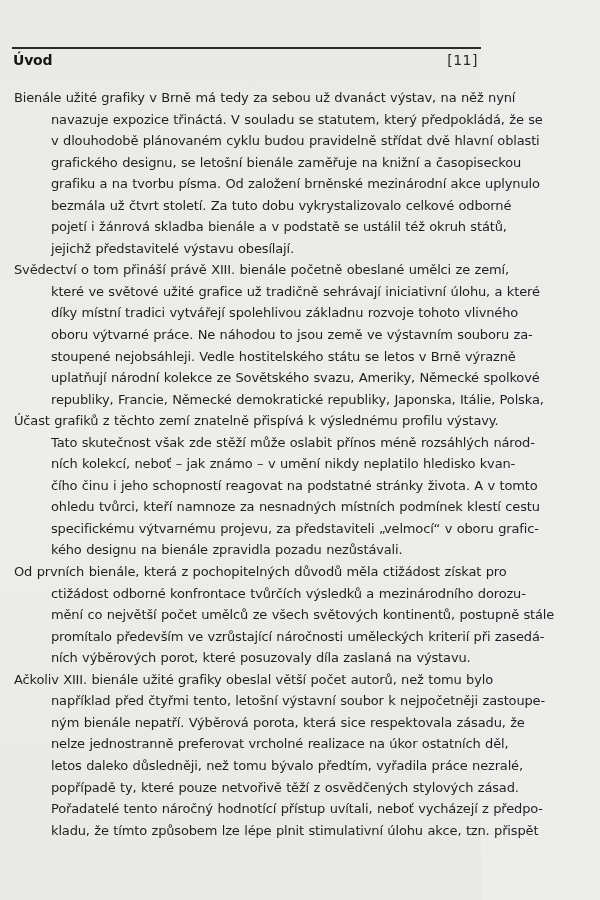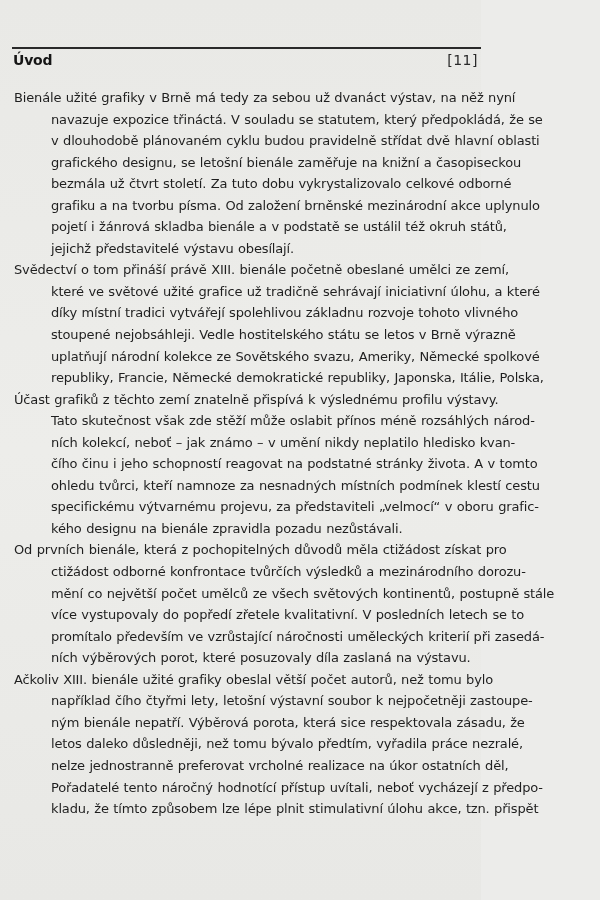--- a/index.html
+++ b/index.html
@@ -84,57 +84,58 @@
     <span class="page-number">[11]</span>
   </div>
 
   <div class="body-text">
 
     <div>
       <span class="line">Bienále užité grafiky v Brně má tedy za sebou už dvanáct výstav, na něž nyní</span>
       <span class="line indent">navazuje expozice třináctá. V souladu se statutem, který předpokládá, že se</span>
       <span class="line indent">v dlouhodobě plánovaném cyklu budou pravidelně střídat dvě hlavní oblasti</span>
       <span class="line indent">grafického designu, se letošní bienále zaměřuje na knižní a časopiseckou</span>
+      <span class="line indent">grafiku a na tvorbu písma. Od založení brněnské mezinárodní akce uplynulo</span>
       <span class="line indent">bezmála už čtvrt století. Za tuto dobu vykrystalizovalo celkové odborné</span>
-      <span class="line indent">grafiku a na tvorbu písma. Od založení brněnské mezinárodní akce uplynulo</span>
       <span class="line indent">pojetí i žánrová skladba bienále a v podstatě se ustálil též okruh států,</span>
       <span class="line indent">jejichž představitelé výstavu obesílají.</span>
     </div>
 
     <div>
       <span class="line">Svědectví o tom přináší právě XIII. bienále početně obeslané umělci ze zemí,</span>
       <span class="line indent">které ve světové užité grafice už tradičně sehrávají iniciativní úlohu, a které</span>
       <span class="line indent">díky místní tradici vytvářejí spolehlivou základnu rozvoje tohoto vlivného</span>
+      <span class="line indent">oboru výtvarné práce. Ne náhodou to jsou země ve výstavním souboru za-</span>
       <span class="line indent">stoupené nejobsáhleji. Vedle hostitelského státu se letos v Brně výrazně</span>
       <span class="line indent">uplatňují národní kolekce ze Sovětského svazu, Ameriky, Německé spolkové</span>
       <span class="line indent">republiky, Francie, Německé demokratické republiky, Japonska, Itálie, Polska,</span>
     </div>
 
     <div>
       <span class="line">Účast grafiků z těchto zemí znatelně přispívá k výslednému profilu výstavy.</span>
       <span class="line indent">Tato skutečnost však zde stěží může oslabit přínos méně rozsáhlých národ-</span>
       <span class="line indent">ních kolekcí, neboť – jak známo – v umění nikdy neplatilo hledisko kvan-</span>
       <span class="line indent">čího činu i jeho schopností reagovat na podstatné stránky života. A v tomto</span>
       <span class="line indent">ohledu tvůrci, kteří namnoze za nesnadných místních podmínek klestí cestu</span>
       <span class="line indent">specifickému výtvarnému projevu, za představiteli „velmocí“ v oboru grafic-</span>
       <span class="line indent">kého designu na bienále zpravidla pozadu nezůstávali.</span>
     </div>
 
     <div>
       <span class="line">Od prvních bienále, která z pochopitelných důvodů měla ctižádost získat pro</span>
       <span class="line indent">ctižádost odborné konfrontace tvůrčích výsledků a mezinárodního dorozu-</span>
       <span class="line indent">mění co největší počet umělců ze všech světových kontinentů, postupně stále</span>
-      <span class="line indent">více vystupovaly do popředí zřetele kvalitativní. V posledních letech se to</span>
       <span class="line indent">promítalo především ve vzrůstající náročnosti uměleckých kriterií při zasedá-</span>
       <span class="line indent">ních výběrových porot, které posuzovaly díla zaslaná na výstavu.</span>
     </div>
 
     <div>
       <span class="line">Ačkoliv XIII. bienále užité grafiky obeslal větší počet autorů, než tomu bylo</span>
-      <span class="line indent">například čího čtyřmi lety, letošní výstavní soubor k nejpočetněji zastoupe-</span>
+      <span class="line indent">například před čtyřmi tento, letošní výstavní soubor k nejpočetněji zastoupe-</span>
       <span class="line indent">ným bienále nepatří. Výběrová porota, která sice respektovala zásadu, že</span>
+      <span class="line indent">nelze jednostranně preferovat vrcholné realizace na úkor ostatních děl,</span>
       <span class="line indent">letos daleko důsledněji, než tomu bývalo předtím, vyřadila práce nezralé,</span>
-      <span class="line indent">nelze jednostranně preferovat vrcholné realizace na úkor ostatních děl,</span>
+      <span class="line indent">popřípadě ty, které pouze netvořivě těží z osvědčených stylových zásad.</span>
       <span class="line indent">Pořadatelé tento náročný hodnotící přístup uvítali, neboť vycházejí z předpo-</span>
       <span class="line indent">kladu, že tímto způsobem lze lépe plnit stimulativní úlohu akce, tzn. přispět</span>
     </div>
   </div>
 </div>
 
 </body></html>

